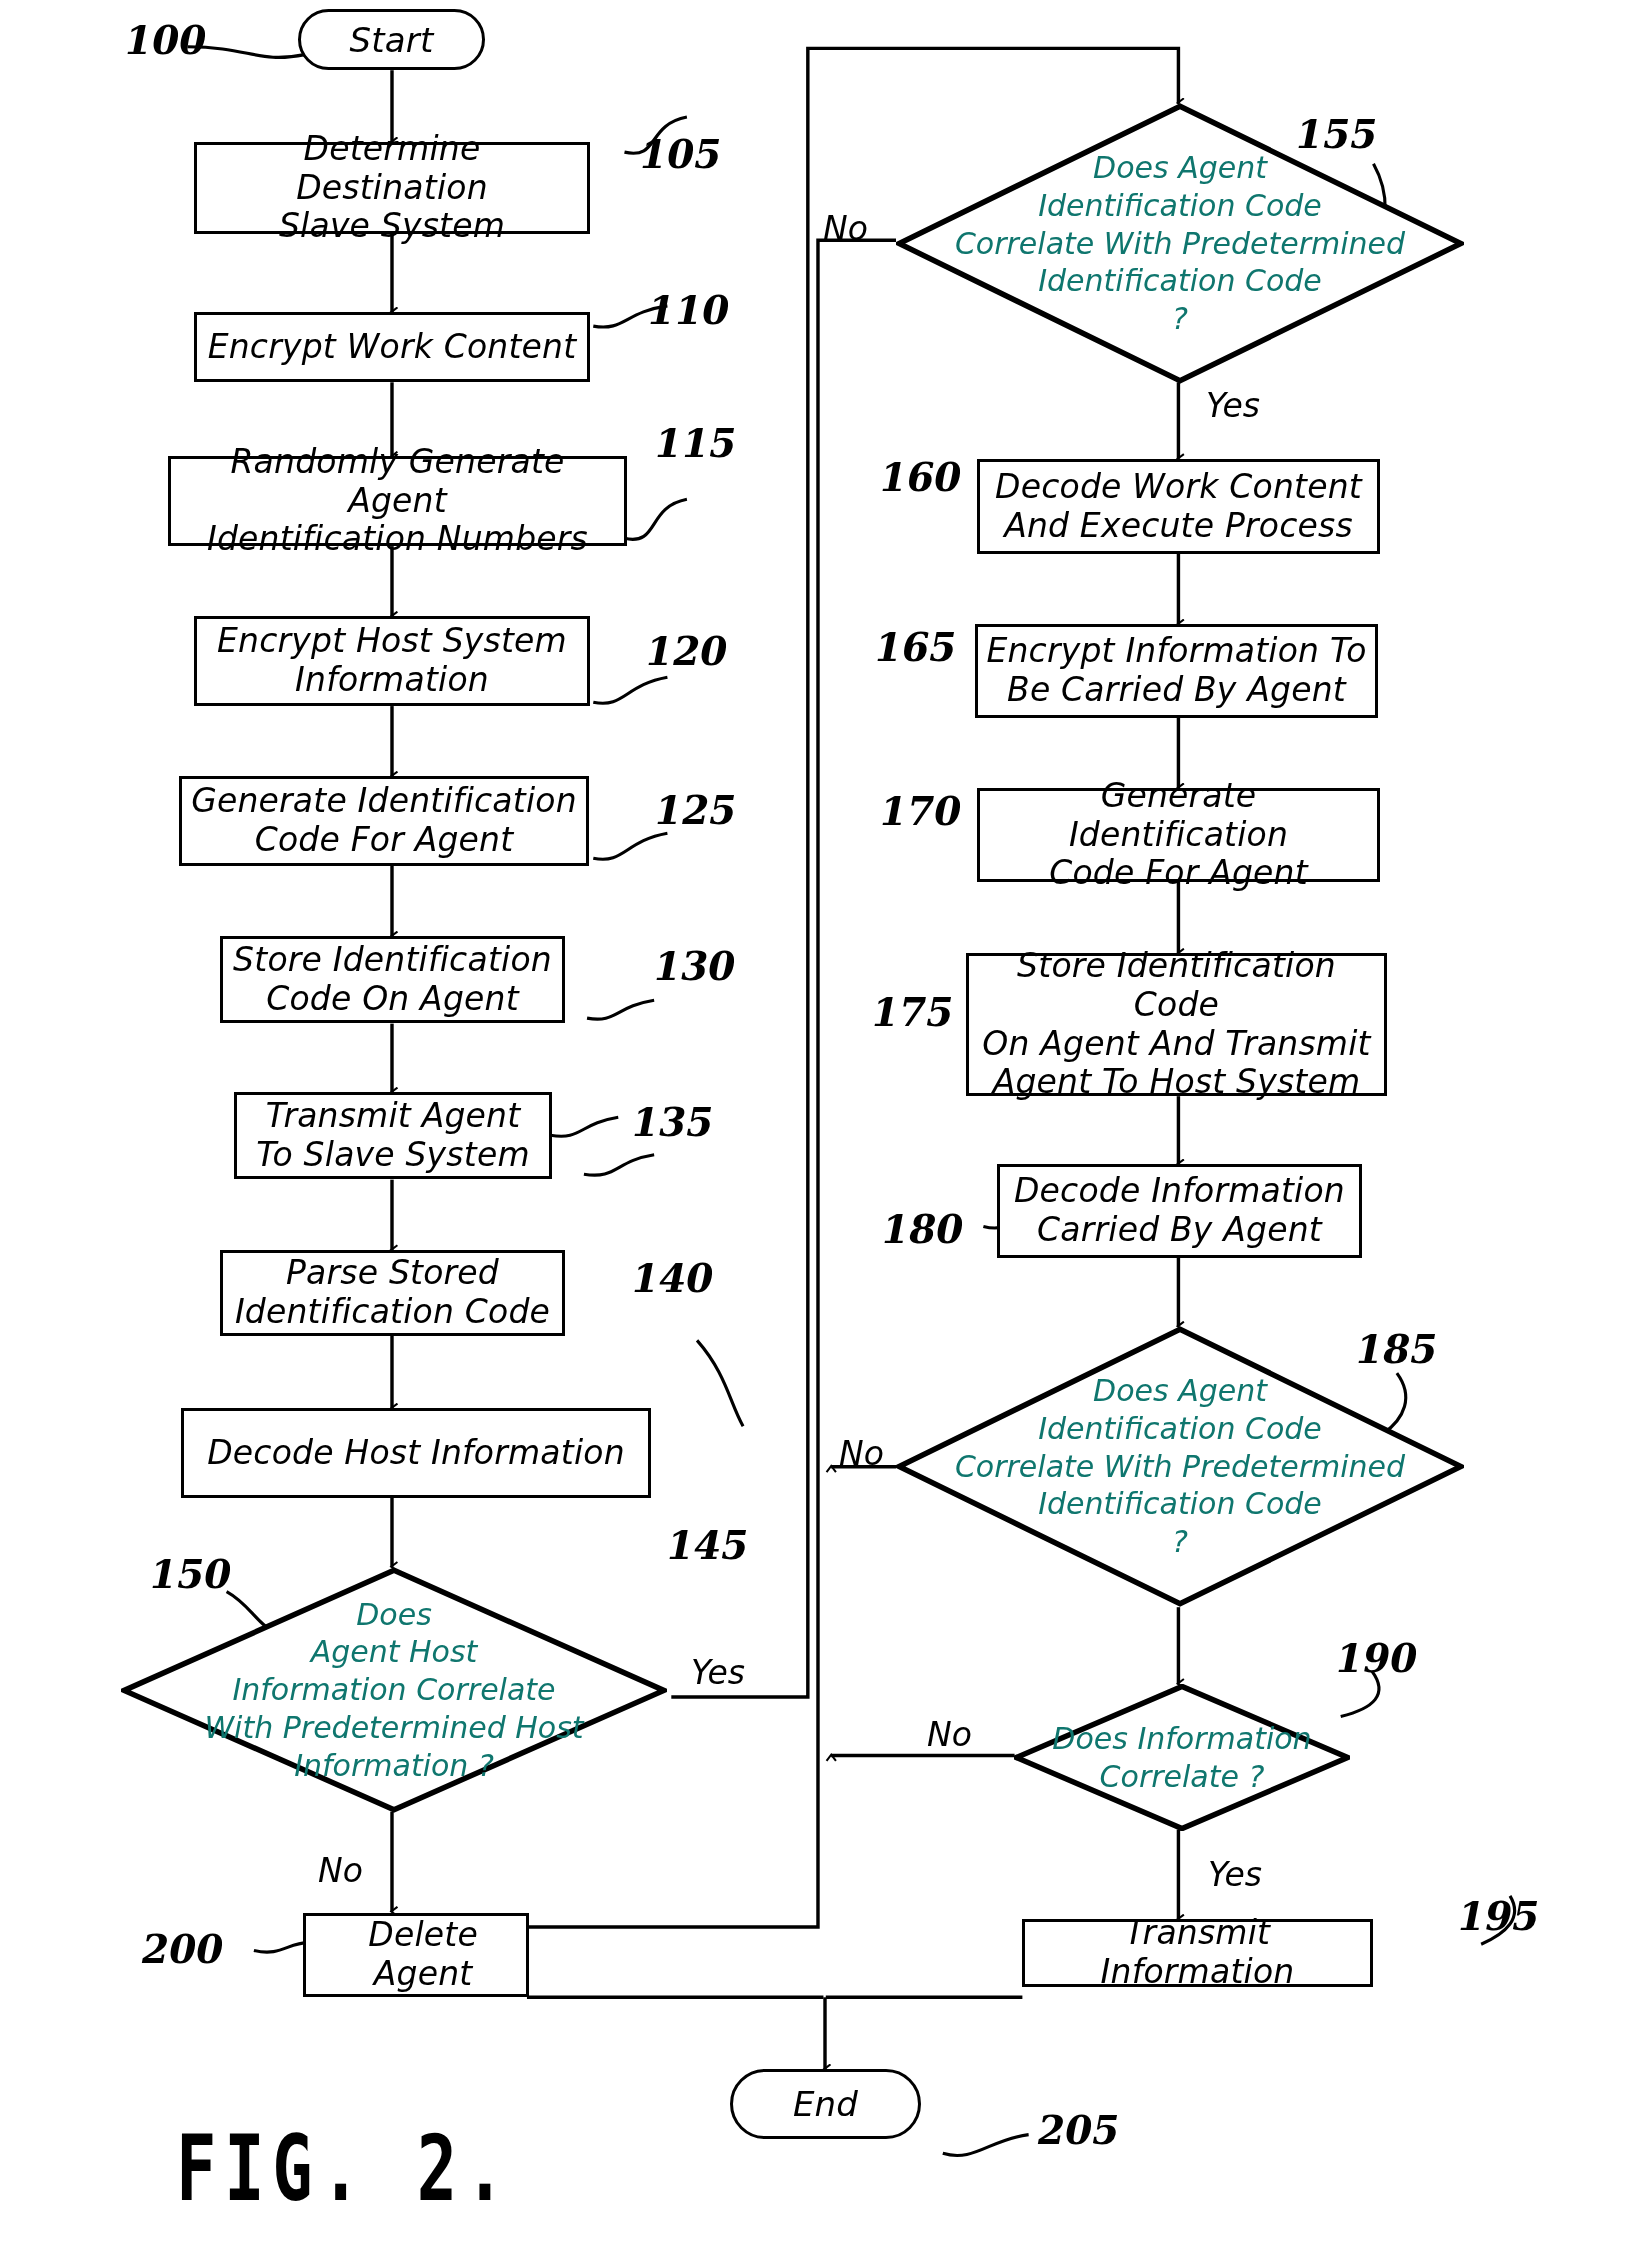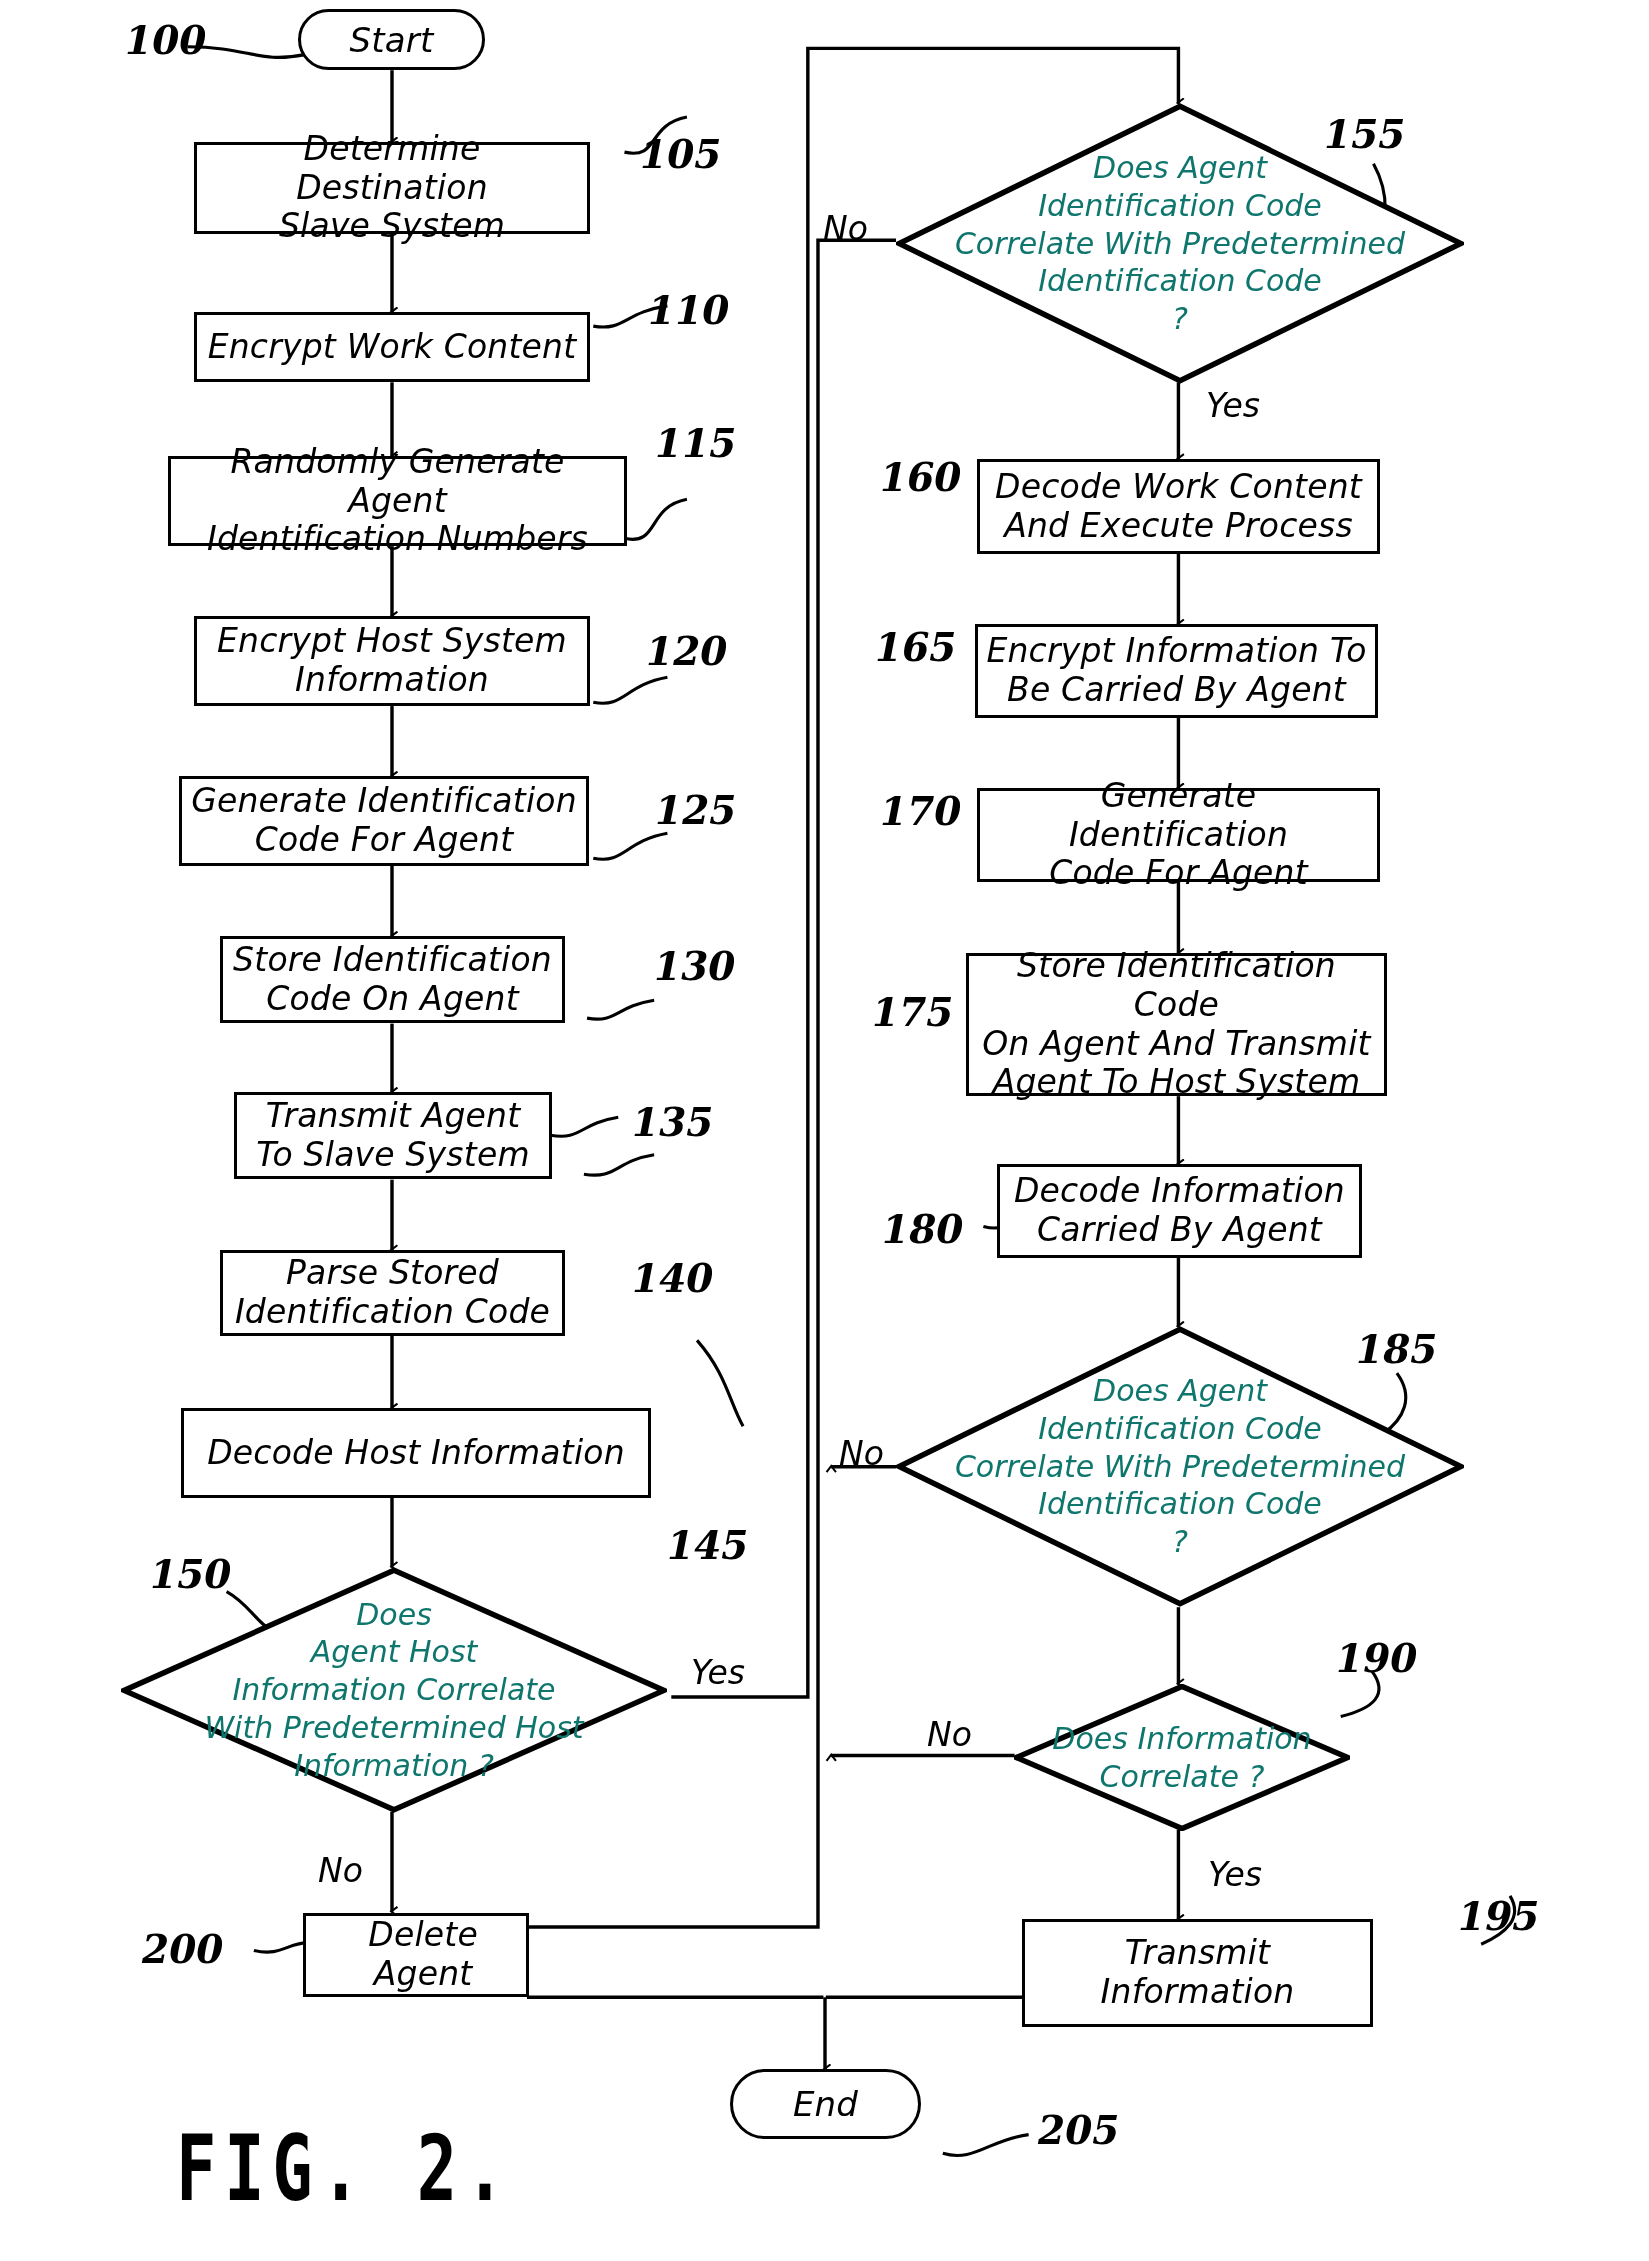--- a/index.html
+++ b/index.html
@@ -225,21 +225,21 @@
   <div class="diamond-wrap" style="left:896px;top:103px;width:568px;height:281px;">
     <svg viewBox="0 0 728 360" width="568" height="281">
       <polygon points="364,4 724,180 364,356 4,180" fill="#fff" stroke="#000" stroke-width="7"></polygon>
     </svg>
     <div class="dlabel" style="white-space:pre-line;font-size:30px;">Does Agent
 Identification Code
 Correlate With Predetermined
 Identification Code
 ?</div>
   </div>
-  <div class="refnum" style="left:1324px;top:111px;">155</div>
+  <div class="refnum" style="left:1296px;top:111px;">155</div>
   <div class="edgelbl" style="left:823px;top:209px;">No</div>
   <div class="edgelbl" style="left:1206px;top:386px;">Yes</div>
 
   <div class="node proc" style="left:977px;top:459px;width:403px;height:95px;white-space:pre-line;">
     <span>Decode Work Content
 And Execute Process</span>
   </div>
   <div class="refnum" style="left:880px;top:454px;">160</div>
 
   <div class="node proc" style="left:975px;top:624px;width:403px;height:94px;white-space:pre-line;">
@@ -284,21 +284,21 @@
     <svg viewBox="0 0 430 188" width="336" height="147">
       <polygon points="215,3 427,94 215,185 3,94" fill="#fff" stroke="#000" stroke-width="7"></polygon>
     </svg>
     <div class="dlabel" style="white-space:pre-line;font-size:30px;">Does Information
 Correlate ?</div>
   </div>
   <div class="refnum" style="left:1336px;top:1635px;">190</div>
   <div class="edgelbl" style="left:927px;top:1715px;">No</div>
   <div class="edgelbl" style="left:1208px;top:1855px;">Yes</div>
 
-  <div class="node proc" style="left:1022px;top:1919px;width:351px;height:108px;">
+  <div class="node proc" style="left:1022px;top:1919px;width:351px;height:68px;">
     <span>Transmit Information</span>
   </div>
   <div class="refnum" style="left:1458px;top:1855px;margin-top:38px;">195</div>
 
   <div class="node proc" style="left:303px;top:1913px;width:226px;height:84px;padding-left:22px;">
     <span>Delete Agent</span>
   </div>
   <div class="refnum" style="left:142px;top:1926px;">200</div>
 
   <div class="node term" style="left:730px;top:2069px;width:191px;height:70px;">

